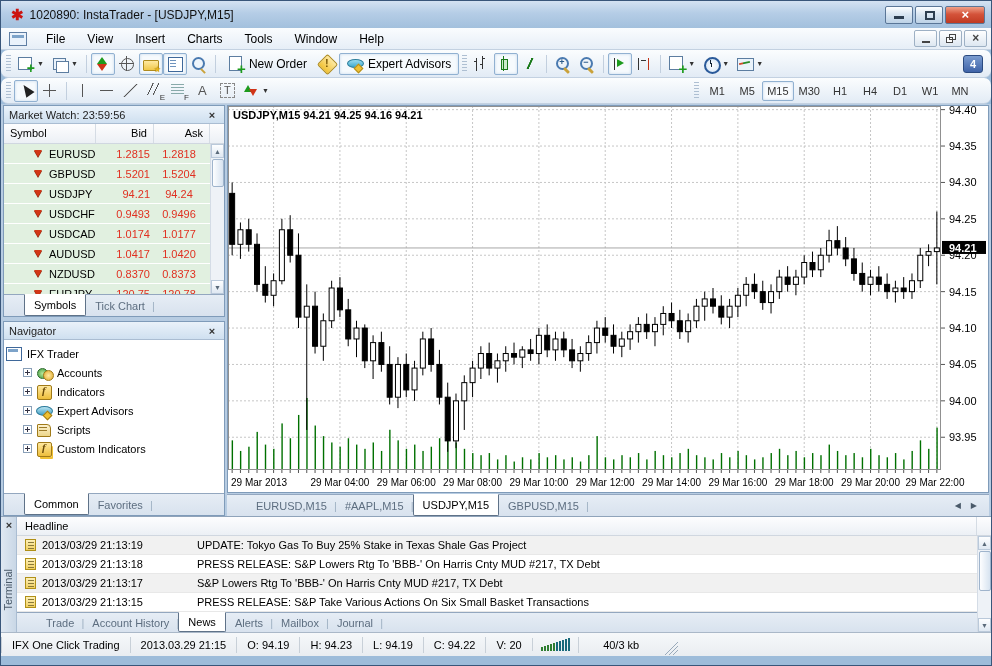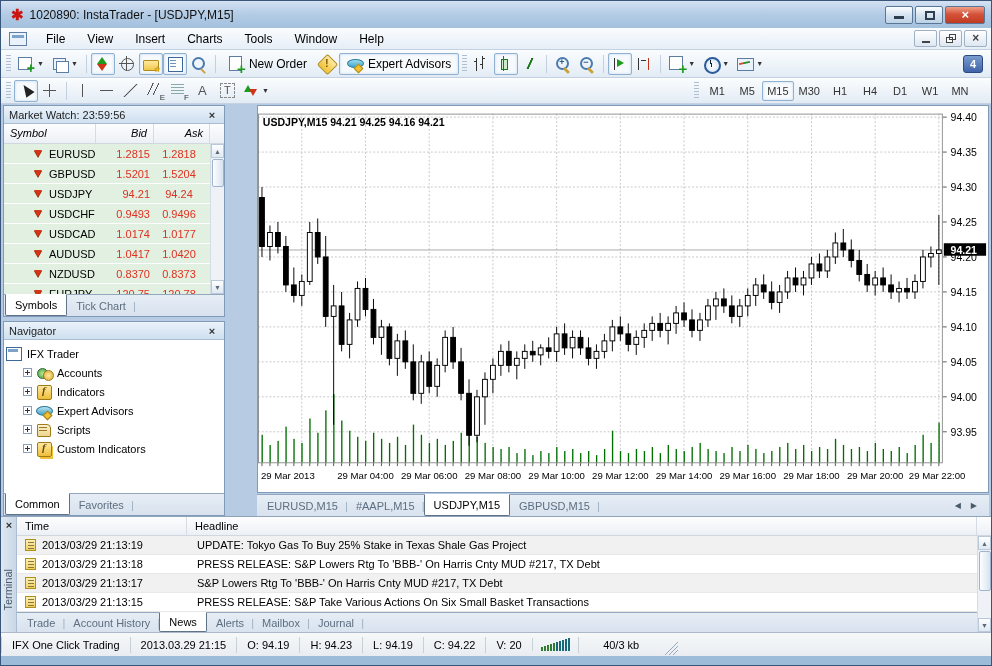--- a/index.html
+++ b/index.html
@@ -27,21 +27,21 @@
   .menu-item { padding:3px 11px; font-size:12px; }
   .mdi-btns { margin-left:auto; display:flex; }
   .mbtn { width:23px; height:17px; border:1px solid #9db0c4; background:linear-gradient(#fff,#dde7f1); margin-left:2px;
     position:relative; border-radius:2px; }
   .mbtn .g-min { position:absolute; left:7px; bottom:3px; width:8px; height:2px; background:#444; }
   .mbtn .g-rest1 { position:absolute; left:6px; top:6px; width:7px; height:6px; border:1px solid #444; background:#fff; }
   .mbtn .g-rest2 { position:absolute; left:9px; top:3px; width:7px; height:6px; border:1px solid #444; }
   .mbtn .g-x { position:absolute; width:100%; text-align:center; top:0; font-size:12px; color:#444; font-weight:bold; }
 
   
-  .toolbar { background:linear-gradient(#fbfdfe,#e2ebf5); border-bottom:1px solid #c3d1e1; display:flex; align-items:center; padding:0 2px; }
+  .toolbar { background:linear-gradient(#fbfdfe,#e2ebf5); border-bottom:1px solid #c3d1e1; display:flex; align-items:center; padding:0 2px;border-radius:7px; }
   .toolbar1 { height:28px; }
   .toolbar2 { height:26px; }
   .grip { width:5px; height:18px; margin:0 3px;
     background:repeating-linear-gradient(to bottom,#aebfd2 0 1px,transparent 1px 3px); }
   .vsep { width:1px; height:18px; background:#c2cfde; margin:0 4px; }
   .tbtn { min-width:24px; height:22px; display:flex; align-items:center; justify-content:center; padding:0 3px;
     border:1px solid transparent; border-radius:2px; position:relative; }
   .tbtn.pressed { background:#f6fafd; border:1px solid #91b1d1; box-shadow:inset 0 0 3px #c6d8ea; }
   .tbtn.labeled { padding:0 7px; gap:5px; font-size:12px; }
   .drop { font-size:7px; color:#333; margin-left:3px; }
@@ -114,45 +114,45 @@
     border-left:4px solid transparent; border-right:4px solid transparent; border-bottom:7px solid #1d9b1d; }
   .ic-arrows::after { content:""; position:absolute; left:6px; top:6px; width:0; height:0;
     border-left:4px solid transparent; border-right:4px solid transparent; border-top:7px solid #d03317; }
 
   .tf-group { margin-left:auto; display:flex; align-items:center; margin-right:14px; }
   .tf-btn { min-width:30px; height:20px; display:flex; align-items:center; justify-content:center;
     font-size:11px; color:#333; border:1px solid transparent; border-radius:2px; padding:0 4px; }
   .tf-btn.active { background:#f8fbfe; border:1px solid #91b1d1; box-shadow:inset 0 0 3px #c6d8ea; }
 
   
-  .main { height:412px; display:flex; background:#b7cce2; padding:1px 2px 0 2px;gap:30px; }
+  .main { height:412px; display:flex; background:#b7cce2; padding:1px 2px 0 2px; }
   .left-col { width:222px; display:flex; flex-direction:column; margin-right:2px; }
   .panel { background:#fff; border:1px solid #7f9bb9; display:flex; flex-direction:column; overflow:hidden; }
   .panel-hdr { height:18px; background:linear-gradient(#eaf2fa,#cfe0f0); border-bottom:1px solid #aabdd2;
     display:flex; align-items:center; padding:0 5px; color:#222; }
   .panel-hdr .x { margin-left:auto; font-weight:bold; color:#333; font-size:11px; width:14px; text-align:center; }
   .mw-panel { height:212px; }
-  .mw-colhdr { height:20px; display:flex; border-bottom:1px solid #d0d7e0; background:linear-gradient(#fdfdfe,#ecf0f5); padding-right:14px;font-style:italic; }
+  .mw-colhdr { height:20px; display:flex; border-bottom:1px solid #d0d7e0; background:linear-gradient(#fdfdfe,#ecf0f5); padding-right:14px; }
   .mw-colhdr div { padding:3px 6px; border-right:1px solid #d5dce4; }
   .col-sym { width:92px; } .col-bid { width:58px; text-align:right; } .col-ask { flex:1; text-align:right; }
   .mw-rows { flex:1; overflow:hidden; position:relative; padding-right:14px; }
   .mw-row { height:20px; display:flex; align-items:center; background:#e1f0e0; border-bottom:1px solid #fff; }
   .mw-row .sym { width:92px; display:flex; align-items:center; color:#000;padding-left:24px; }
   .mw-row .bid { width:58px; text-align:right; color:#e03020; padding-right:4px; }
   .mw-row .ask { flex:1; text-align:center; color:#e03020; padding-right:6px; }
   .arr-dn { width:0; height:0; border-left:4px solid transparent; border-right:4px solid transparent;
     border-top:7px solid #d23616; margin:0 7px 0 6px; filter:drop-shadow(0 1px 0 #8a2008); }
   .vscroll { position:absolute; right:0; top:0; bottom:0; width:14px; background:#eef2f7; border-left:1px solid #d4dce6; }
   .vscroll .sa { height:14px; text-align:center; font-size:7px; color:#5a6a7a; line-height:14px;
     background:linear-gradient(#fdfeff,#dfe8f2); border:1px solid #bac9da; }
   .vscroll .sa.dn { position:absolute; bottom:0; left:0; right:0; }
   .vscroll .thumb { position:absolute; top:15px; left:1px; width:12px; height:28px; border:1px solid #9fb4cc;
     border-radius:2px; background:linear-gradient(90deg,#fdfeff,#d7e3f0); }
   .tabbar { height:22px; background:linear-gradient(#e6edf5,#d8e2ee); border-top:1px solid #93a7bf;
-    display:flex; align-items:stretch; padding-left:1px; color:#5d6e80; }
+    display:flex; align-items:stretch; padding-left:20px; color:#5d6e80; }
   .tab { display:flex; align-items:center; padding:0 9px; position:relative; }
   .tab .sep { position:absolute; right:-1px; color:#9fb0c2; }
   .tab.active { background:#fff; border:1px solid #5f7288; border-top:1px solid #fff; margin-top:-1px;
     border-radius:0 0 2px 2px; color:#000; z-index:2; }
   .nav-panel { margin-top:4px; flex:1; }
   .nav-tree { flex:1; padding:4px 2px; overflow:hidden; background:#fff; }
   .tree-row { height:19px; display:flex; align-items:center; }
   .tree-row .indent { width:14px; }
   .expander { width:9px; height:9px; border:1px solid #8aa0b8; background:#fff; margin:0 4px 0 3px;
     position:relative; flex:none; }
@@ -952,21 +952,20 @@
     </div>
   </div>
 
   <div class="terminal">
     <div class="term-side">
       <span class="x">×</span>
       <span class="vlabel">Terminal</span>
     </div>
     <div class="term-main">
       <div class="term-colhdr">
-        <div class="tc-time">Time</div>
         <div class="tc-head">Headline</div>
       </div>
       <div class="term-rows" id="term-rows">
           <div class="term-row">
             <span class="doc-ico"></span>
             <div class="t">2013/03/29 21:13:19</div>
             <div class="h">UPDATE: Tokyo Gas To Buy 25% Stake in Texas Shale Gas Project</div>
           </div>
           <div class="term-row">
             <span class="doc-ico"></span>

